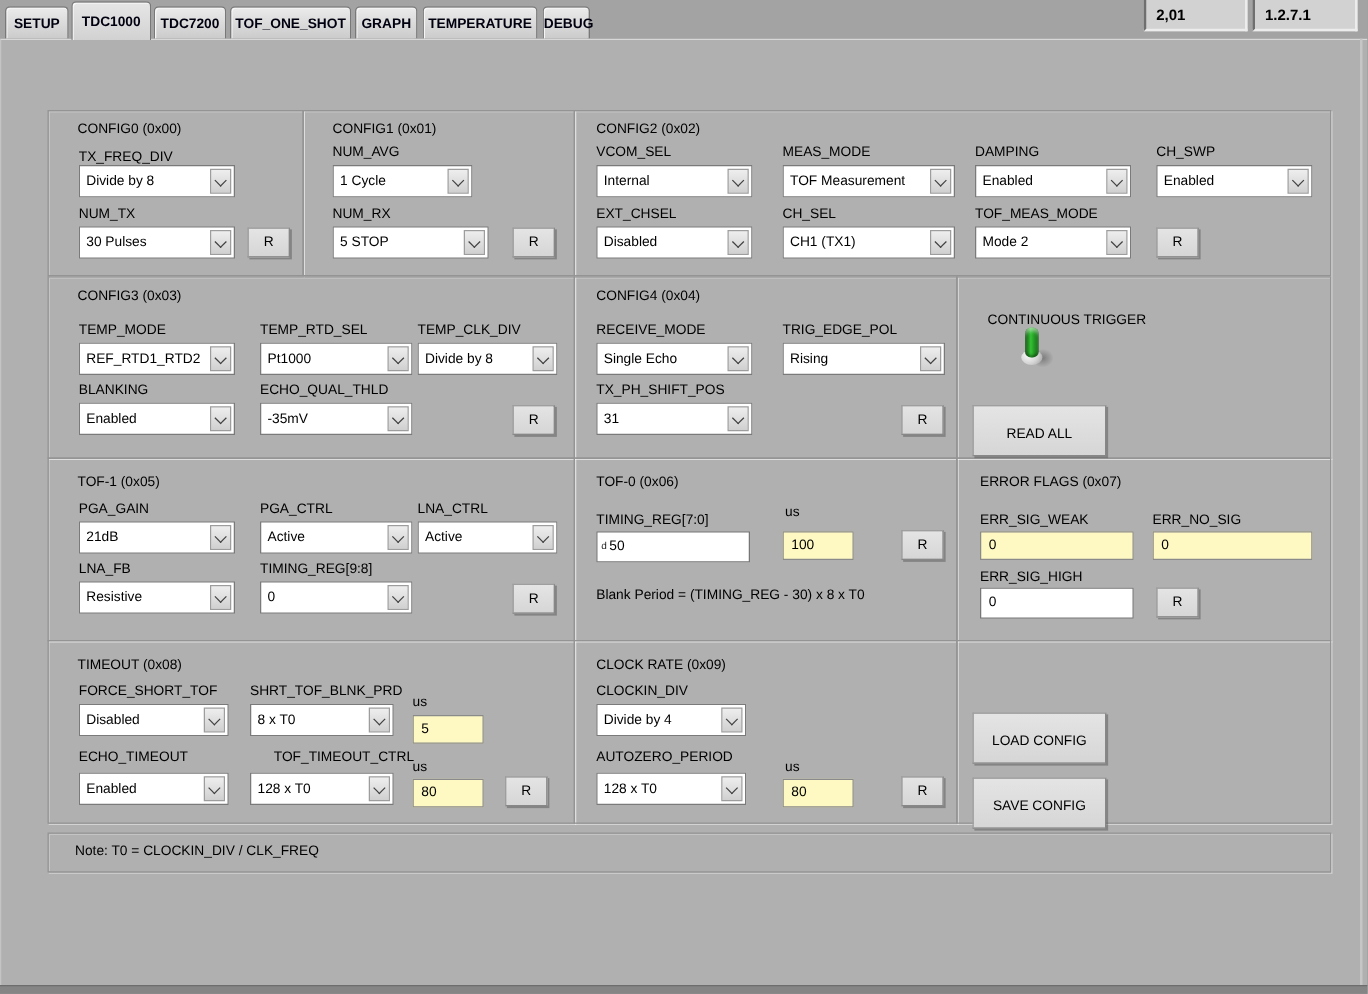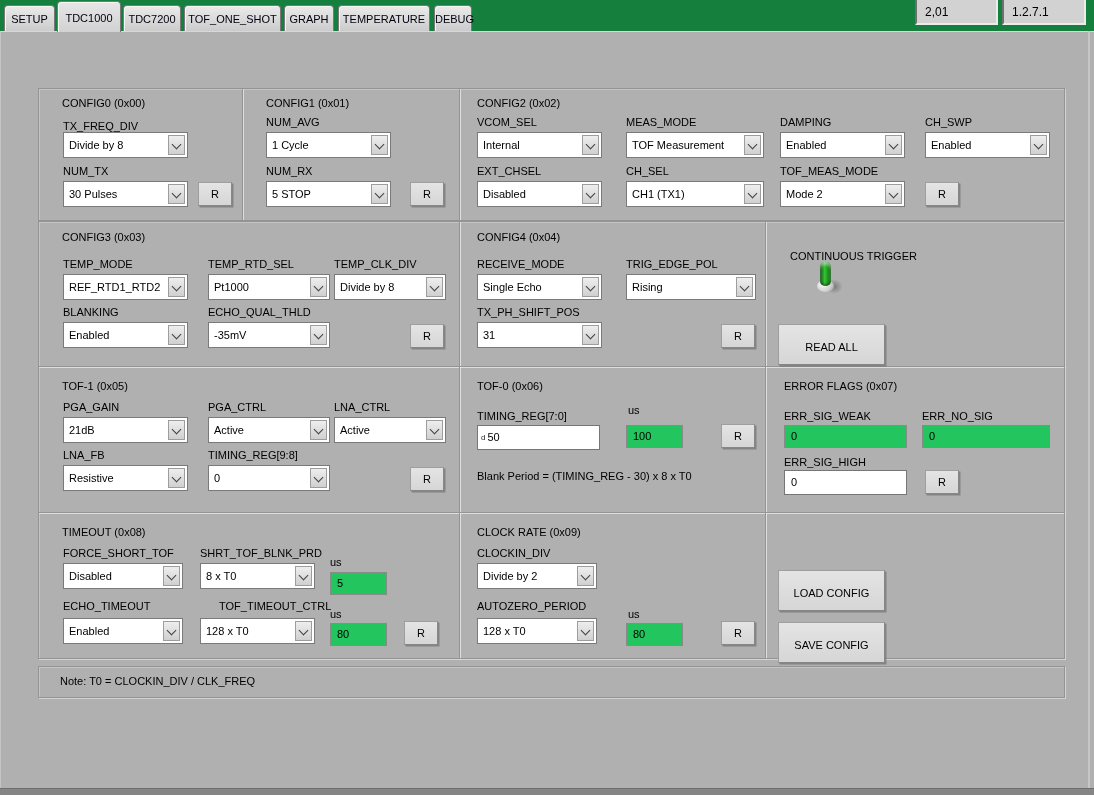--- a/index.html
+++ b/index.html
@@ -3,21 +3,21 @@
 <meta charset="utf-8">
 <style>
   html,body{margin:0;padding:0;}
   body{
     width:1094px;height:795px;overflow:hidden;position:relative;
     background:#8f8f8f;
     font-family:"Liberation Sans","DejaVu Sans",sans-serif;
     -webkit-font-smoothing:antialiased;
   }
   
-  .tabstrip{position:absolute;left:0;top:0;width:1094px;height:31px;background:#15803d;}
+  .tabstrip{position:absolute;left:0;top:0;width:1094px;height:31px;background:#a3a3a3;font-weight:bold;}
   .tab{
     position:absolute;top:5px;height:26px;box-sizing:border-box;
     background:linear-gradient(#ebebeb,#cbcbcb);
     border:1px solid #787878;border-bottom:none;border-radius:4px 4px 0 0;
     box-shadow:inset 1px 1px 0 #f6f6f6;
     font-size:11px;color:#000010;text-align:center;padding-top:7px;cursor:default;
   }
   .tab.sel{top:1px;height:31px;background:linear-gradient(#e6e6e6,#d2d2d2);padding-top:10px;z-index:5;}
   .vbox{
     position:absolute;top:-6px;height:31px;box-sizing:border-box;background:#d2d2d2;
@@ -49,21 +49,21 @@
   .combo .carrow{
     position:absolute;top:2px;right:2px;width:17px;height:20px;box-sizing:border-box;
     background:linear-gradient(#eeeeee,#d0d0d0);border:1px solid #9d9d9d;
   }
   .chev{
     position:absolute;left:4px;top:5px;width:6px;height:6px;
     border-right:1px solid #404040;border-bottom:1px solid #404040;transform:rotate(45deg);
   }
   
   .ind{
-    position:absolute;height:23px;box-sizing:border-box;background:#22c55e;
+    position:absolute;height:23px;box-sizing:border-box;background:#fef9c3;
     border:1px solid #8a8a8a;font-size:11px;color:#000;padding:4px 0 0 6px;white-space:nowrap;
   }
   .winp{
     position:absolute;height:25px;box-sizing:border-box;background:#ffffff;
     border:1px solid #767676;font-size:11px;color:#000;padding:5px 0 0 3px;white-space:nowrap;
   }
   .radix{font-size:8px;color:#222;margin-right:2px;vertical-align:1px;}
   
   .rbtn,.btn{
     position:absolute;box-sizing:border-box;background:linear-gradient(#e4e4e4,#d6d6d6);
@@ -128,21 +128,21 @@
 <div class="combo" style="left:63px;top:181px;width:125px;">
   <span class="cval">30 Pulses</span>
   <span class="carrow">
       <i class="chev"></i>
     </span>
 </div>
 <div class="rbtn" style="left:198px;top:182px;">R</div>
 
 <div class="gtitle" style="left:266px;top:97px;">CONFIG1 (0x01)</div>
 <div class="lbl" style="left:266px;top:116px;">NUM_AVG</div>
-<div class="combo" style="left:266px;top:132px;width:125px;">
+<div class="combo" style="left:266px;top:132px;width:112px;">
   <span class="cval">1 Cycle</span>
   <span class="carrow">
       <i class="chev"></i>
     </span>
 </div>
 <div class="lbl" style="left:266px;top:165px;">NUM_RX</div>
 <div class="combo" style="left:266px;top:181px;width:125px;">
   <span class="cval">5 STOP</span>
   <span class="carrow">
       <i class="chev"></i>
@@ -360,21 +360,21 @@
       <i class="chev"></i>
     </span>
 </div>
 <div class="lbl" style="left:330px;top:608px;">us</div>
 <div class="ind" style="left:330px;top:623px;width:57px;">80</div>
 <div class="rbtn" style="left:404px;top:621px;">R</div>
 
 <div class="gtitle" style="left:477px;top:526px;">CLOCK RATE (0x09)</div>
 <div class="lbl" style="left:477px;top:547px;">CLOCKIN_DIV</div>
 <div class="combo" style="left:477px;top:563px;width:120px;">
-  <span class="cval">Divide by 2</span>
+  <span class="cval">Divide by 4</span>
   <span class="carrow">
       <i class="chev"></i>
     </span>
 </div>
 <div class="lbl" style="left:477px;top:600px;">AUTOZERO_PERIOD</div>
 <div class="combo" style="left:477px;top:618px;width:120px;">
   <span class="cval">128 x T0</span>
   <span class="carrow">
       <i class="chev"></i>
     </span>

